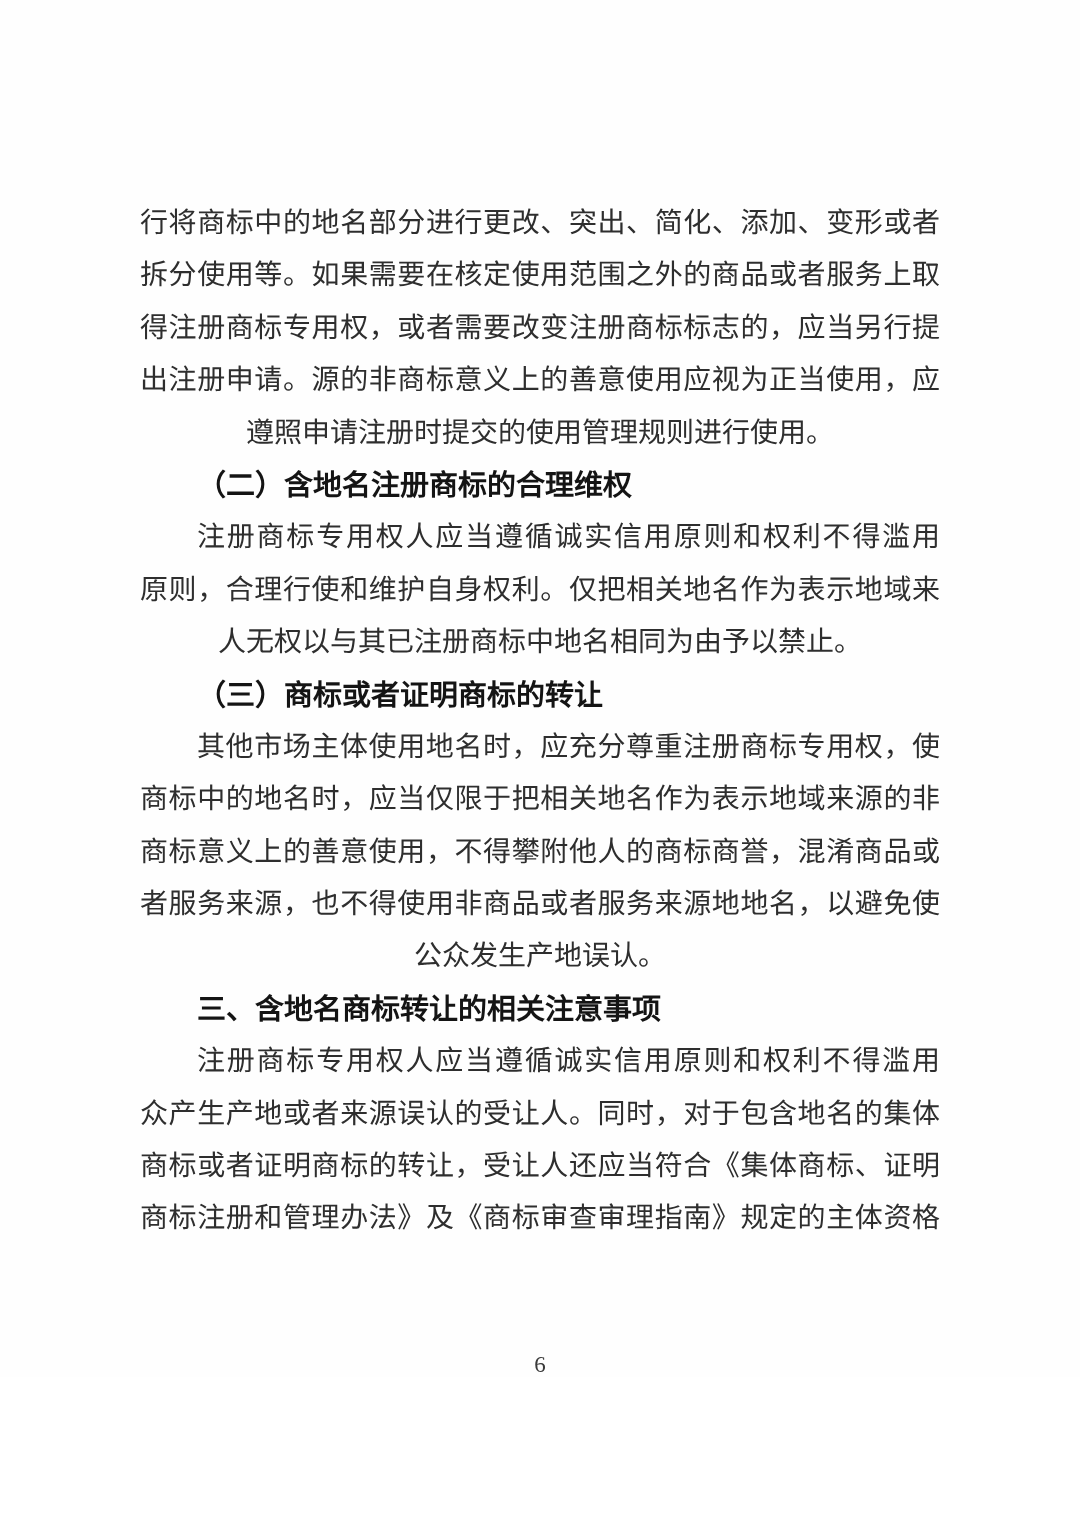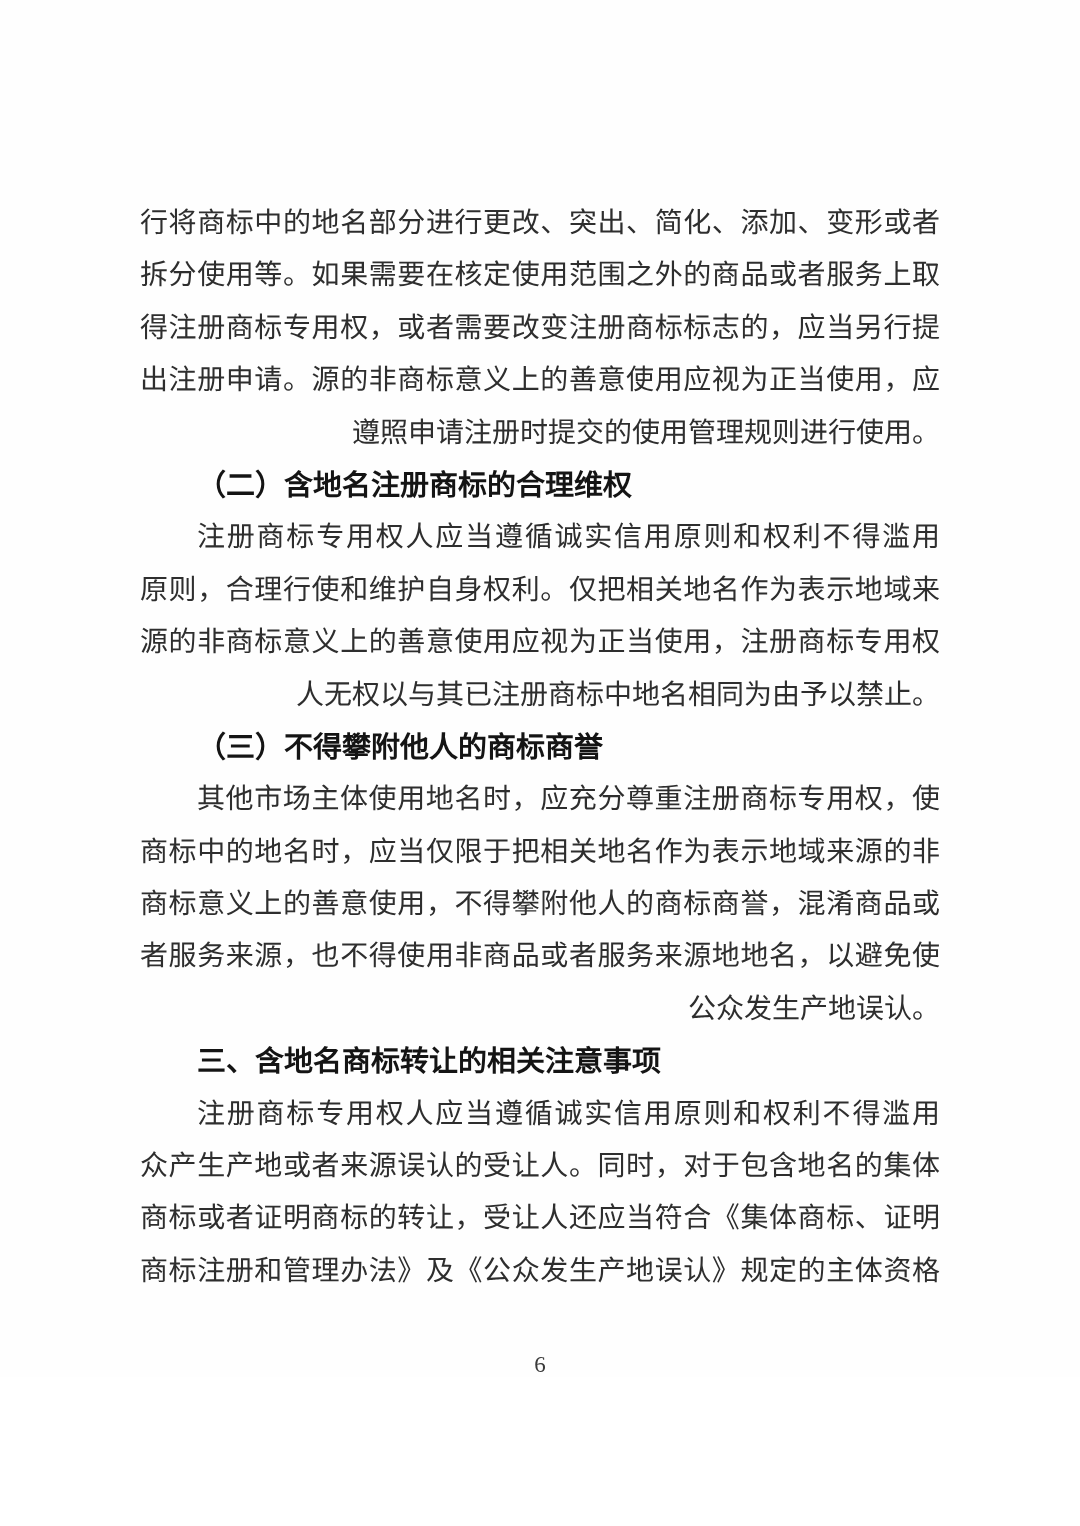--- a/index.html
+++ b/index.html
@@ -19,21 +19,21 @@
     position: absolute;
     left: 140px;
     top: 197px;
     width: 800px;
   }
   .line {
     height: 52.4px;
     line-height: 52.4px;
     font-size: 28px;
     color: #2e2e2e;
-    text-align: right;
+    text-align: center;
     white-space: nowrap;
   }
   .line.j {
     white-space: normal;
     text-align: justify;
     text-align-last: justify;
   }
   .line.indent {
     text-indent: 57px;
   }
@@ -64,29 +64,28 @@
 <div class="page">
   <div class="text-block">
     <div class="line j">行将商标中的地名部分进行更改、突出、简化、添加、变形或者</div>
     <div class="line j">拆分使用等。如果需要在核定使用范围之外的商品或者服务上取</div>
     <div class="line j">得注册商标专用权，或者需要改变注册商标标志的，应当另行提</div>
     <div class="line j">出注册申请。源的非商标意义上的善意使用应视为正当使用，应</div>
     <div class="line">遵照申请注册时提交的使用管理规则进行使用。</div>
     <div class="line heading">（二）含地名注册商标的合理维权</div>
     <div class="line j indent">注册商标专用权人应当遵循诚实信用原则和权利不得滥用</div>
     <div class="line j">原则，合理行使和维护自身权利。仅把相关地名作为表示地域来</div>
-    <div class="line j">源的非商标意义上的善意使用应视为正当使用，注册商标专用权</div>
     <div class="line">人无权以与其已注册商标中地名相同为由予以禁止。</div>
-    <div class="line heading">（三）不得攀附他人的商标商誉</div>
+    <div class="line heading">（三）商标或者证明商标的转让</div>
     <div class="line j indent">其他市场主体使用地名时，应充分尊重注册商标专用权，使</div>
     <div class="line j">商标中的地名时，应当仅限于把相关地名作为表示地域来源的非</div>
     <div class="line j">商标意义上的善意使用，不得攀附他人的商标商誉，混淆商品或</div>
     <div class="line j">者服务来源，也不得使用非商品或者服务来源地地名，以避免使</div>
     <div class="line">公众发生产地误认。</div>
     <div class="line heading">三、含地名商标转让的相关注意事项</div>
     <div class="line j indent">注册商标专用权人应当遵循诚实信用原则和权利不得滥用</div>
     <div class="line j">众产生产地或者来源误认的受让人。同时，对于包含地名的集体</div>
     <div class="line j">商标或者证明商标的转让，受让人还应当符合《集体商标、证明</div>
-    <div class="line j">商标注册和管理办法》及《公众发生产地误认》规定的主体资格</div>
+    <div class="line j">商标注册和管理办法》及《商标审查审理指南》规定的主体资格</div>
   </div>
 
   <div class="page-number">6</div>
 </div>
 
 </body></html>

